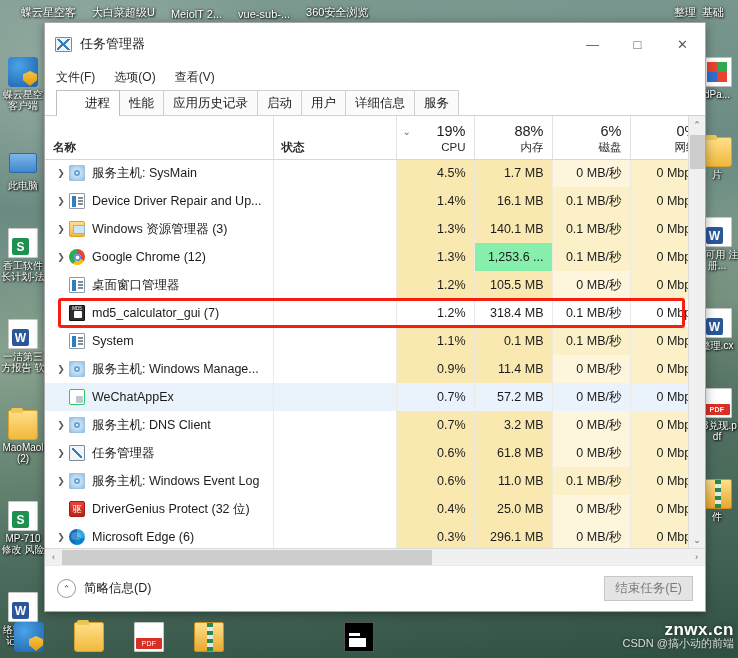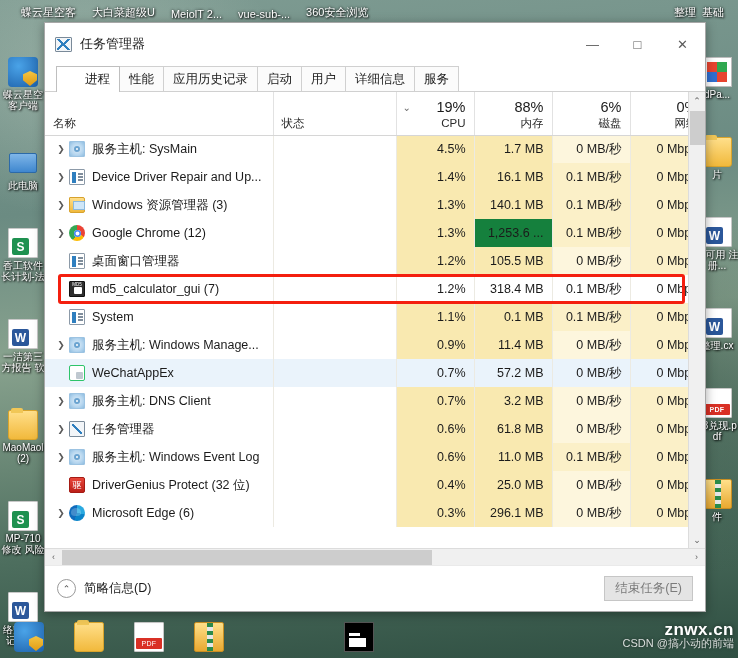--- a/index.html
+++ b/index.html
@@ -195,21 +195,21 @@
   table.tm col.c-mem    { width: 78px; }
   table.tm col.c-disk   { width: 78px; }
   table.tm col.c-net    { width: 76px; }
   thead th {
     height: 43px; vertical-align: bottom; padding: 0 8px 5px 8px;
     font-weight: normal; font-size: 12px; color: #1b1b1b;
     border-right: 1px solid #e2e2e2; border-bottom: 1px solid #d6d6d6;
     background: #fff; position: relative;
   }
   thead th.num { text-align: right; }
-  thead th.txt { text-align: left; }
+  thead th.txt { text-align: left; font-weight: bold; }
   thead .pct { font-size: 14.5px; display: block; line-height: 17px; color:#1b1b1b; }
   thead .lbl { font-size: 11.5px; display: block; line-height: 14px; color:#2b2b2b; }
   thead th .sortmark {
     position: absolute; left: 6px; top: 10px;
     font-size: 10px; color: #6b6b6b;
   }
   tbody td {
     height: 28px; font-size: 12.5px; color: #1b1b1b;
     padding: 0 8px; border-right: 1px solid #eceae2;
     white-space: nowrap; overflow: hidden;
@@ -244,21 +244,21 @@
   .ic-tm { background:#f2f5f8; border:1px solid #7a8a99; }
   .ic-tm::after{ content:""; position:absolute; inset:2px;
     background: linear-gradient(45deg, transparent 44%, #2f7fbf 44%, #2f7fbf 58%, transparent 58%); }
   .ic-dg { background: linear-gradient(180deg,#e8463a,#bc2018); border:1px solid #a51b14; border-radius:2px; }
   .ic-dg::after{ content:"\9A71"; position:absolute; inset:0; color:#fff; font-size:9px; line-height:14px; text-align:center; }
   .ic-edge { border-radius:50%; background: conic-gradient(from 200deg, #0f6cbd 0 45%, #2aa9e0 45% 72%, #0a84c9 72% 100%); }
   .ic-edge::after{ content:""; position:absolute; left:2px; top:3px; width:10px; height:8px; background:#fff; border-radius:50% 50% 40% 40%; opacity:.22; }
   .h1 { background:#fdf6dd; }
   .h2 { background:#fbf0c8; }
   .h3 { background:#f9e9b0; }
-  .h4 { background:#15803d; }
+  .h4 { background:#86efac; }
   
   #vscroll {
     width: 17px; background: #f0f0f0; border-left: 1px solid #dcdcdc;
     display: flex; flex-direction: column; align-items: center;
     flex: 0 0 17px;
   }
   .vs-arrow { width:17px; height:17px; display:flex; align-items:center; justify-content:center;
     font-size:9px; color:#606060; }
   #vs-track { flex:1; width:17px; position:relative; }
   #vs-thumb { position:absolute; top:2px; left:1px; width:15px; height:34px; background:#cdcdcd; }
@@ -387,20 +387,25 @@
   <div id="tm-titlebar">
     <div id="tm-appicon"></div>
     <div id="tm-title">任务管理器</div>
     <div class="win-btns">
       <div class="win-btn">—</div>
       <div class="win-btn">□</div>
       <div class="win-btn close">✕</div>
     </div>
   </div>
 
+  <div id="tm-menubar">
+    <span>文件(F)</span>
+    <span>选项(O)</span>
+    <span>查看(V)</span>
+  </div>
 
   <div id="tm-tabs">
     <div class="tm-tab active">进程</div>
     <div class="tm-tab">性能</div>
     <div class="tm-tab">应用历史记录</div>
     <div class="tm-tab">启动</div>
     <div class="tm-tab">用户</div>
     <div class="tm-tab">详细信息</div>
     <div class="tm-tab">服务</div>
   </div>

